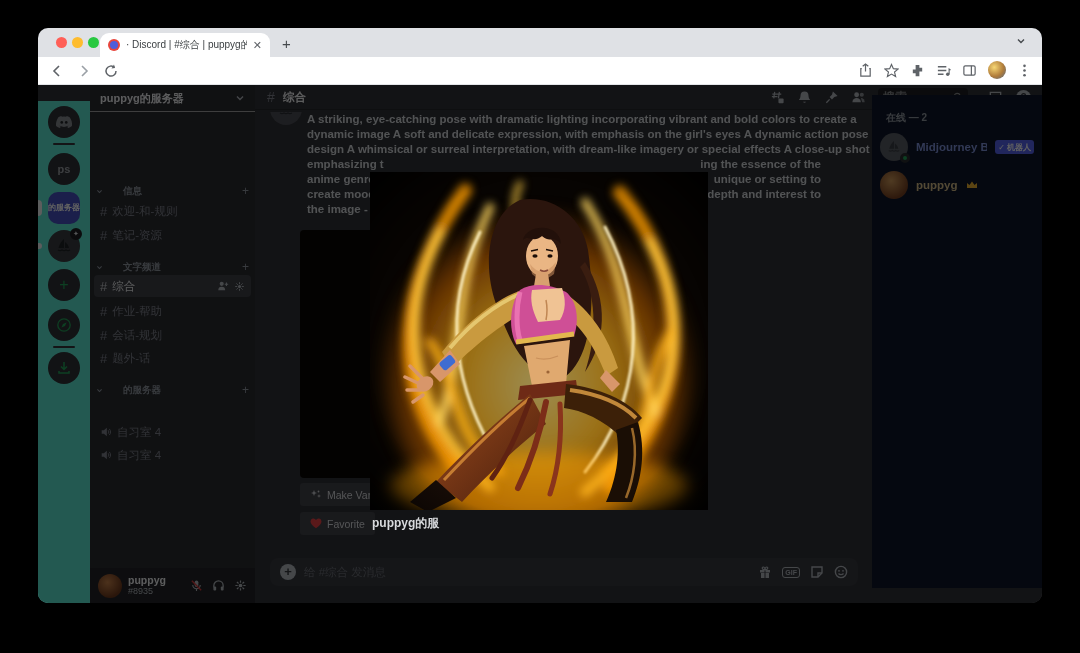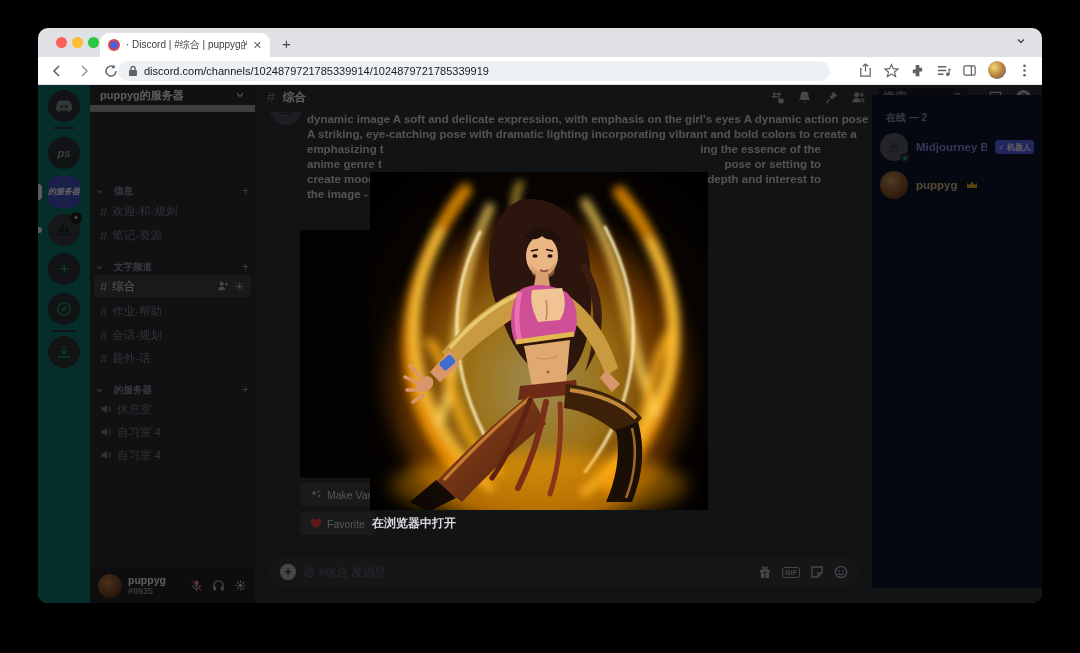--- a/index.html
+++ b/index.html
@@ -29,36 +29,36 @@
   .urlbar { position:absolute; left:80px; top:4px; width:712px; height:20px; border-radius:11px;
             background:#eef1f3; display:flex; align-items:center; padding:0 10px; gap:6px; }
   .url { font-size:11px; color:#202124; white-space:nowrap; overflow:hidden; }
   .tb-right { position:absolute; right:10px; top:4px; display:flex; align-items:center; gap:11px; }
   .tb-ic { width:15px; height:15px; color:#5f6368; }
   .gavatar { width:18px; height:18px; border-radius:50%;
              background:radial-gradient(circle at 35% 35%, #f7d774, #b07c3a 55%, #4a688f); }
 
   
   .content { position:absolute; left:0; top:57px; width:1004px; height:518px; background:#313338; }
-  .rail { position:absolute; left:0; top:0; width:52px; height:518px; background:#0f766e;font-style:italic; }
+  .rail { position:absolute; left:0; top:16px; width:52px; height:518px; background:#5eead4; }
   .rail-item { position:absolute; left:10px; width:32px; height:32px; border-radius:50%;
                background:#313338; display:flex; align-items:center; justify-content:center; color:#b9bbbe; }
   .rail-item.blue { border-radius:10px; background:#4752c4; color:#fff; font-size:8px; font-weight:700;
                     text-align:center; line-height:1.1; overflow:hidden; }
   .rail-div { position:absolute; left:15px; width:22px; height:2px; background:#35363c; border-radius:1px; }
   .pill { position:absolute; left:0; width:4px; border-radius:0 4px 4px 0; background:#f2f3f5; }
   .rail-badge { position:absolute; right:-2px; top:-2px; width:12px; height:12px; border-radius:50%;
                 background:#1e1f22; border:2px solid #1e1f22; color:#dbdee1; font-size:7px;
                 display:flex; align-items:center; justify-content:center; }
 
   .sidebar { position:absolute; left:52px; top:0; width:165px; height:518px; background:#2b2d31; }
-  .sb-header { position:absolute; left:0; top:0; width:165px; height:27px; border-bottom:7px solid #a3a3a3;
+  .sb-header { position:absolute; left:0; top:0; width:165px; height:27px; border-bottom:1px solid #a3a3a3;
                display:flex; align-items:center; padding:0 10px; }
   .sb-name { font-size:11px; font-weight:700; color:#f2f3f5; flex:1; }
-  .cat { position:absolute; left:6px; width:153px; height:16px; display:flex; align-items:center; gap:11px;
+  .cat { position:absolute; left:6px; width:153px; height:16px; display:flex; align-items:center; gap:20px;
          color:#949ba4; font-size:9.5px; font-weight:700; }
   .cat .plus { margin-left:auto; font-size:12px; font-weight:400; }
   .ch { position:absolute; left:4px; width:157px; height:22px; border-radius:4px; display:flex;
         align-items:center; gap:5px; padding:0 6px; color:#80848e; font-size:11.5px; font-weight:500; }
   .ch.active { background:#3f4248; color:#f2f3f5; }
   .ch .hash { font-size:13px; font-weight:400; color:#80848e; }
   .ch.active .hash { color:#c7c9ce; }
   .ch-actions { margin-left:auto; display:flex; gap:5px; align-items:center; color:#b5bac1; }
 
   .userbar { position:absolute; left:0; bottom:0; width:165px; height:35px; background:#232428;
@@ -147,27 +147,20 @@
       <svg class="nav-ic" viewBox="0 0 16 16">
           <path d="M10 3 L5 8 L10 13" fill="none" stroke="currentColor" stroke-width="1.6"></path>
         </svg>
       <svg class="nav-ic" viewBox="0 0 16 16" style="color:#9aa0a6">
           <path d="M6 3 L11 8 L6 13" fill="none" stroke="currentColor" stroke-width="1.6"></path>
         </svg>
       <svg class="nav-ic" viewBox="0 0 16 16">
           <path d="M13 8 A5 5 0 1 1 11.5 4.5" fill="none" stroke="currentColor" stroke-width="1.5"></path>
           <path d="M11 1.5 L12 5 L8.5 5.5 Z" fill="currentColor"></path>
         </svg>
-      <div class="urlbar">
-        <svg class="ic" width="10" height="12" viewBox="0 0 10 12" style="color:#5f6368">
-            <rect x="1" y="5" width="8" height="6" rx="1" fill="currentColor"></rect>
-            <path d="M3 5 V3.5 a2 2 0 0 1 4 0 V5" fill="none" stroke="currentColor" stroke-width="1.4"></path>
-          </svg>
-        <span class="url">discord.com/channels/1024879721785339914/1024879721785339919</span>
-      </div>
       <div class="tb-right">
         <svg class="tb-ic" viewBox="0 0 16 16">
             <path d="M8 1 V9 M5 3.5 L8 1 L11 3.5" fill="none" stroke="currentColor" stroke-width="1.3"></path>
             <path d="M4 6 H3 V14 H13 V6 H12" fill="none" stroke="currentColor" stroke-width="1.3"></path>
           </svg>
         <svg class="tb-ic" viewBox="0 0 16 16">
             <path d="M8 1.5 L10 6 L15 6.5 L11.2 9.6 L12.4 14.5 L8 11.8 L3.6 14.5 L4.8 9.6 L1 6.5 L6 6 Z" fill="none" stroke="currentColor" stroke-width="1.2"></path>
           </svg>
         <svg class="tb-ic" viewBox="0 0 16 16">
             <path d="M6 2 h4 v3 h3 v4 h-3 v5 h-4 v-3 H3 V7 h3 Z" fill="currentColor"></path>
@@ -292,27 +285,20 @@
           <span>题外-话</span>
         </div>
 
         <div class="cat" style="top:297px">
           <svg class="ic" width="7" height="7" viewBox="0 0 10 10">
               <polyline points="2,3.5 5,6.5 8,3.5" fill="none" stroke="currentColor" stroke-width="1.6"></polyline>
             </svg>
           <span>的服务器</span>
           <span class="plus">+</span>
         </div>
-        <div class="ch" style="top:313px">
-          <svg class="ic" width="12" height="12" viewBox="0 0 14 14">
-              <path d="M2 5 h2.5 L8 2 v10 L4.5 9 H2 Z" fill="currentColor"></path>
-              <path d="M9.5 5 a3 3 0 0 1 0 4 M10.8 3.4 a5 5 0 0 1 0 7.2" stroke="currentColor" stroke-width="1.1" fill="none"></path>
-            </svg>
-          <span>休息室</span>
-        </div>
         <div class="ch" style="top:336px">
           <svg class="ic" width="12" height="12" viewBox="0 0 14 14">
               <path d="M2 5 h2.5 L8 2 v10 L4.5 9 H2 Z" fill="currentColor"></path>
               <path d="M9.5 5 a3 3 0 0 1 0 4 M10.8 3.4 a5 5 0 0 1 0 7.2" stroke="currentColor" stroke-width="1.1" fill="none"></path>
             </svg>
           <span>自习室 4</span>
         </div>
         <div class="ch" style="top:359px">
           <svg class="ic" width="12" height="12" viewBox="0 0 14 14">
               <path d="M2 5 h2.5 L8 2 v10 L4.5 9 H2 Z" fill="currentColor"></path>
@@ -383,34 +369,38 @@
       <div class="chat">
         <div class="msg-avatar">
           <svg class="ic" width="16" height="16" viewBox="0 0 16 16">
               <path d="M8 1 L8 10 L2.5 10 C3.5 6 5.5 3 8 1 Z" fill="#2b2e33"></path>
               <path d="M9 4 L9 10 L13 10 C12.5 7.5 11 5.3 9 4 Z" fill="#2b2e33"></path>
               <path d="M2 12 q2 1.4 4 0 q2 1.4 4 0 q2 1.4 4 0" stroke="#2b2e33" stroke-width="1.2" fill="none"></path>
             </svg>
         </div>
         <div class="lines">
           <div class="mline">
+              <span>A striking, eye-catching pose with dramatic lighting incorporating vibrant and bold colors to create a</span>
+              <span></span>
+            </div>
+          <div class="mline">
               <span>dynamic image A soft and delicate expression, with emphasis on the girl's eyes A dynamic action pose</span>
               <span></span>
             </div>
           <div class="mline">
-              <span>A striking, eye-catching pose with dramatic lighting incorporating vibrant and bold colors to create a</span>
+              <span>design A whimsical or surreal interpretation, with dream-like imagery or special effects A close-up shot</span>
               <span></span>
             </div>
           <div class="mline">
               <span>emphasizing t</span>
               <span>ing the essence of the</span>
             </div>
           <div class="mline">
               <span>anime genre t</span>
-              <span>pose or setting to</span>
+              <span>unique or setting to</span>
             </div>
           <div class="mline">
               <span>create mood</span>
               <span>d depth and interest to</span>
             </div>
           <div class="mline">
               <span>the image - in</span>
               <span></span>
             </div>
         </div>
@@ -567,17 +557,17 @@
           <path d="M268,250 C276,278 272,306 262,330 L236,330 C248,304 250,278 246,258 Z" fill="#1a0e05"></path>
           <path d="M262,256 C268,280 264,306 256,326" stroke="#b97f33" stroke-width="2.5" fill="none" opacity=".8"></path>
           <g fill="none" stroke-linecap="round">
             <path d="M176,230 C170,262 160,292 148,316" stroke="#7c2d18" stroke-width="6"></path>
             <path d="M190,232 C192,266 188,298 180,322" stroke="#8a341c" stroke-width="5"></path>
             <path d="M160,228 C150,256 138,284 122,306" stroke="#5f2212" stroke-width="5"></path>
           </g>
         </g>
         <rect width="338" height="338" fill="url(#vig)"></rect>
       </svg>
-      <a class="open-link">在浏览器中打开</a>
+      <a class="open-link">puppyg的服</a>
 
     </div>
   </div>
 </div>
 
 </body></html>

